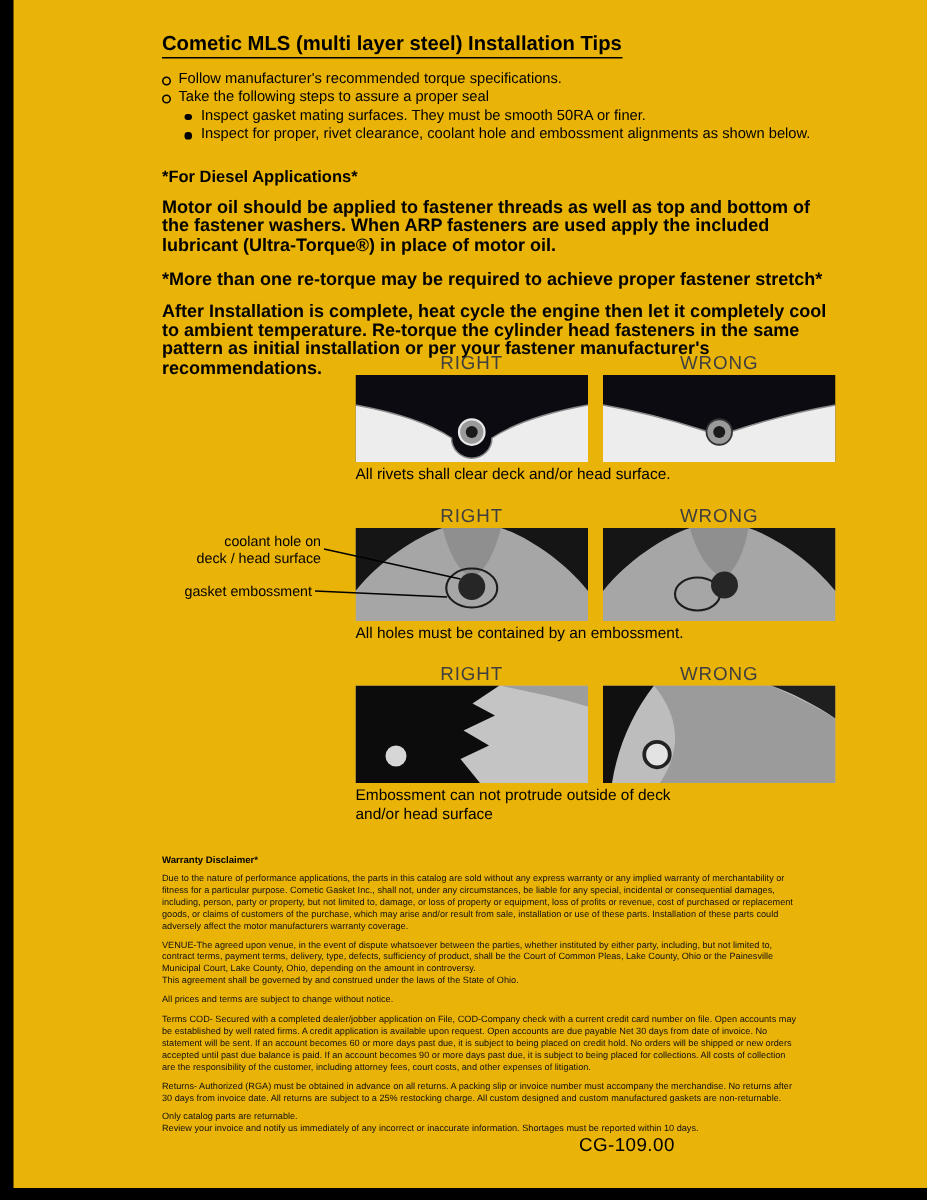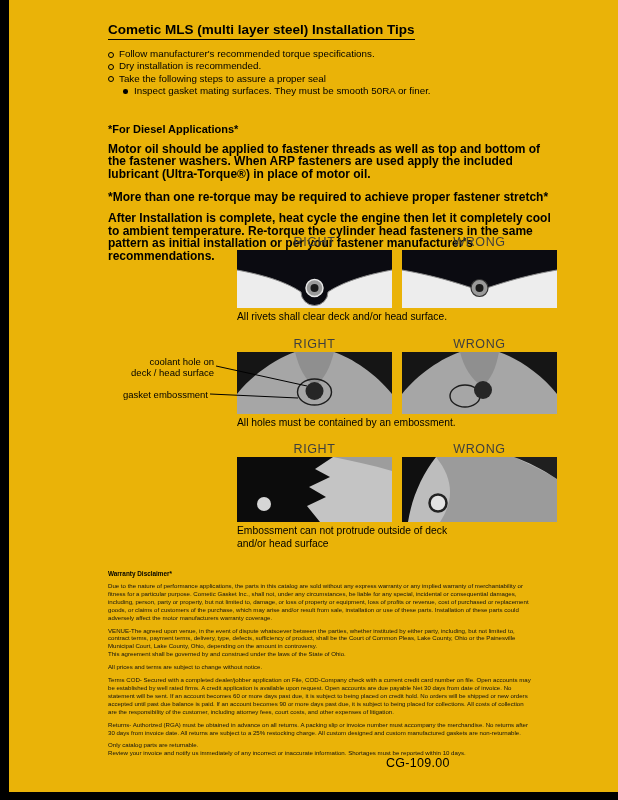--- a/index.html
+++ b/index.html
@@ -16,21 +16,21 @@
   .header-content { position: absolute; left: 108px; top: 20px; width: 446px; }
   .title { display: inline-block; font-size: 13.5px; font-weight: bold;
            border-bottom: 1.5px solid #000; padding-bottom: 2px; margin-bottom: 8px; }
   .bullets { list-style: none; }
   .bullets li { position: relative; padding-left: 11px; font-size: 9.8px; line-height: 12.4px; }
   .bullets li.b1::before { content: ""; position: absolute; left: 0; top: 3.5px;
            width: 4px; height: 4px; border: 1px solid #000; border-radius: 50%; }
   .bullets li.b2 { margin-left: 15px; }
   .bullets li.b2::before { content: ""; position: absolute; left: 0; top: 4px;
            width: 4.5px; height: 4.5px; background: #000; border-radius: 50%; }
-  .diesel-heading { font-size: 11px; font-weight: bold; margin-top: 25px; }
+  .diesel-heading { font-size: 11px; font-weight: bold; margin-top: 15px; }
   .para { font-size: 12px; line-height: 12.6px; margin-top: 8px; font-weight: bold; }
   .para.note { margin-top: 11px; }
 
   
   .figures { position: absolute; left: 108px; top: 234px; width: 470px; }
   .fig-row { position: relative; }
   .fig-row + .fig-row { margin-top: 12px; }
   .fig-labels, .fig-panels { display: flex; gap: 10px; margin-left: 129px; width: 322px; }
   .fig-labels span { flex: 0 0 155px; text-align: center; font-size: 12.5px;
            letter-spacing: 0.6px; color: #3f3f3f; line-height: 16px; }
@@ -57,23 +57,23 @@
 <body>
 
 <div class="page">
   <div class="edge-left"></div>
   <div class="edge-bottom"></div>
 
   <div class="header-content">
     <h1 class="title">Cometic MLS (multi layer steel) Installation Tips</h1>
     <ul class="bullets">
       <li class="b1">Follow manufacturer's recommended torque specifications.</li>
-      <li class="b1">Dry installation is recommended.</li>
       <li class="b1">Take the following steps to assure a proper seal</li>
       <li class="b2">Inspect gasket mating surfaces.  They must be smooth 50RA or finer.</li>
+      <li class="b2">Inspect for proper, rivet clearance, coolant hole and embossment alignments as shown below.</li>
     </ul>
     <h2 class="diesel-heading">*For Diesel Applications*</h2>
     <p class="para">Motor oil should be applied to fastener threads as well as top and bottom of the fastener washers. When ARP fasteners are used apply the included lubricant (Ultra-Torque®) in place of motor oil.</p>
     <p class="para note">*More than one re-torque may be required to achieve proper fastener stretch*</p>
     <p class="para">After Installation is complete, heat cycle the engine then let it completely cool to ambient temperature. Re-torque the cylinder head fasteners in the same pattern as initial installation or per your fastener manufacturer's recommendations.</p>
   </div>
 
   <div class="figures">
 
     <div class="fig-row">

